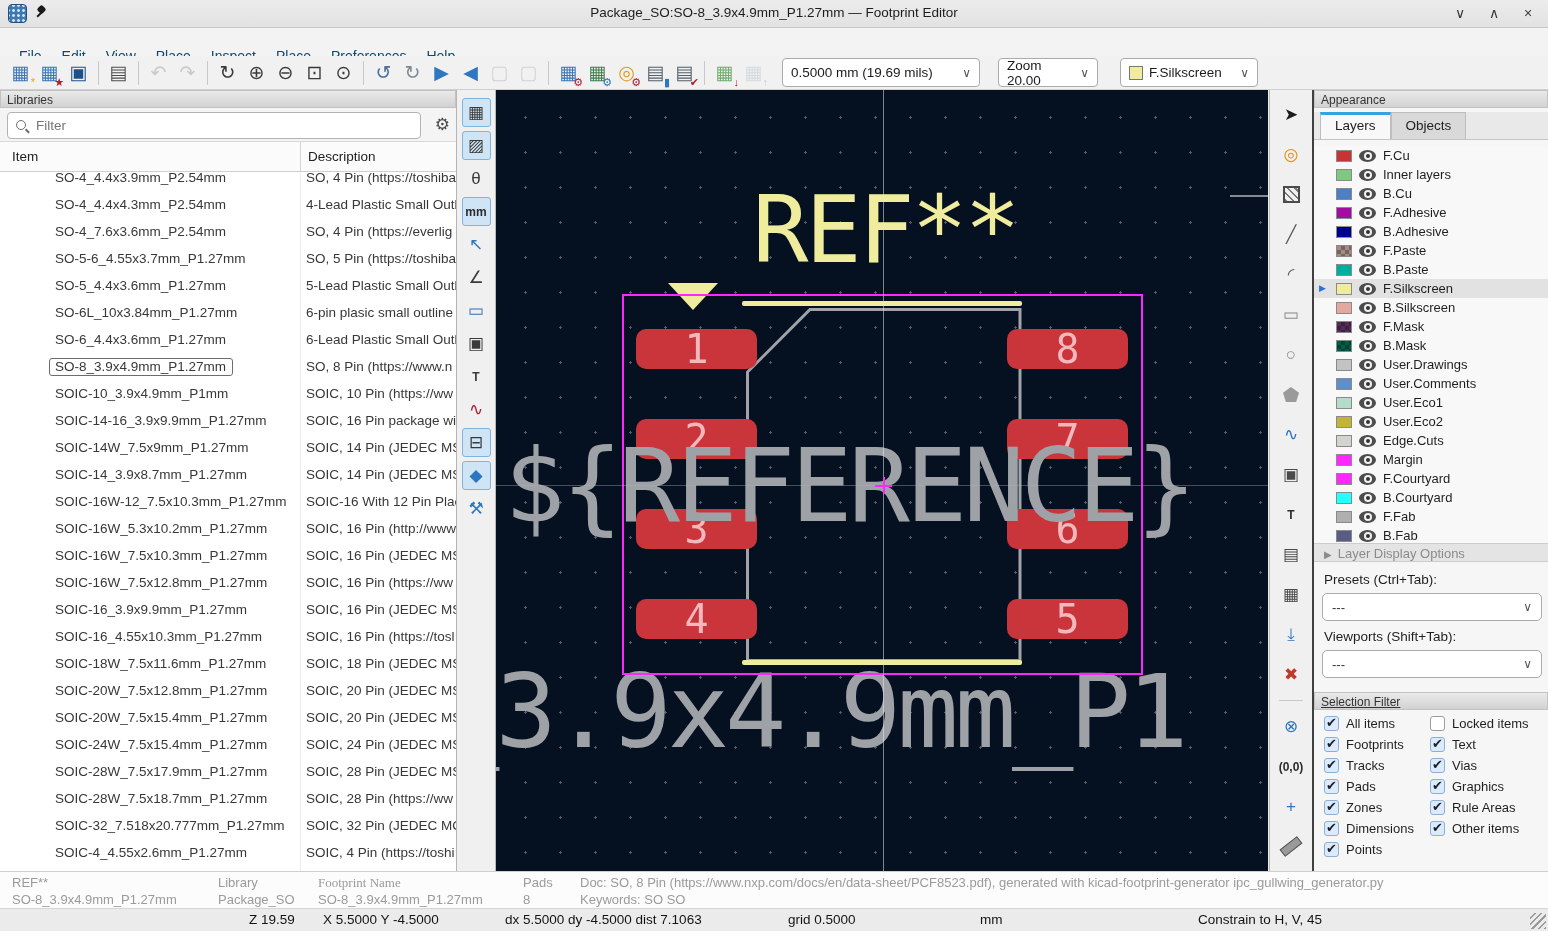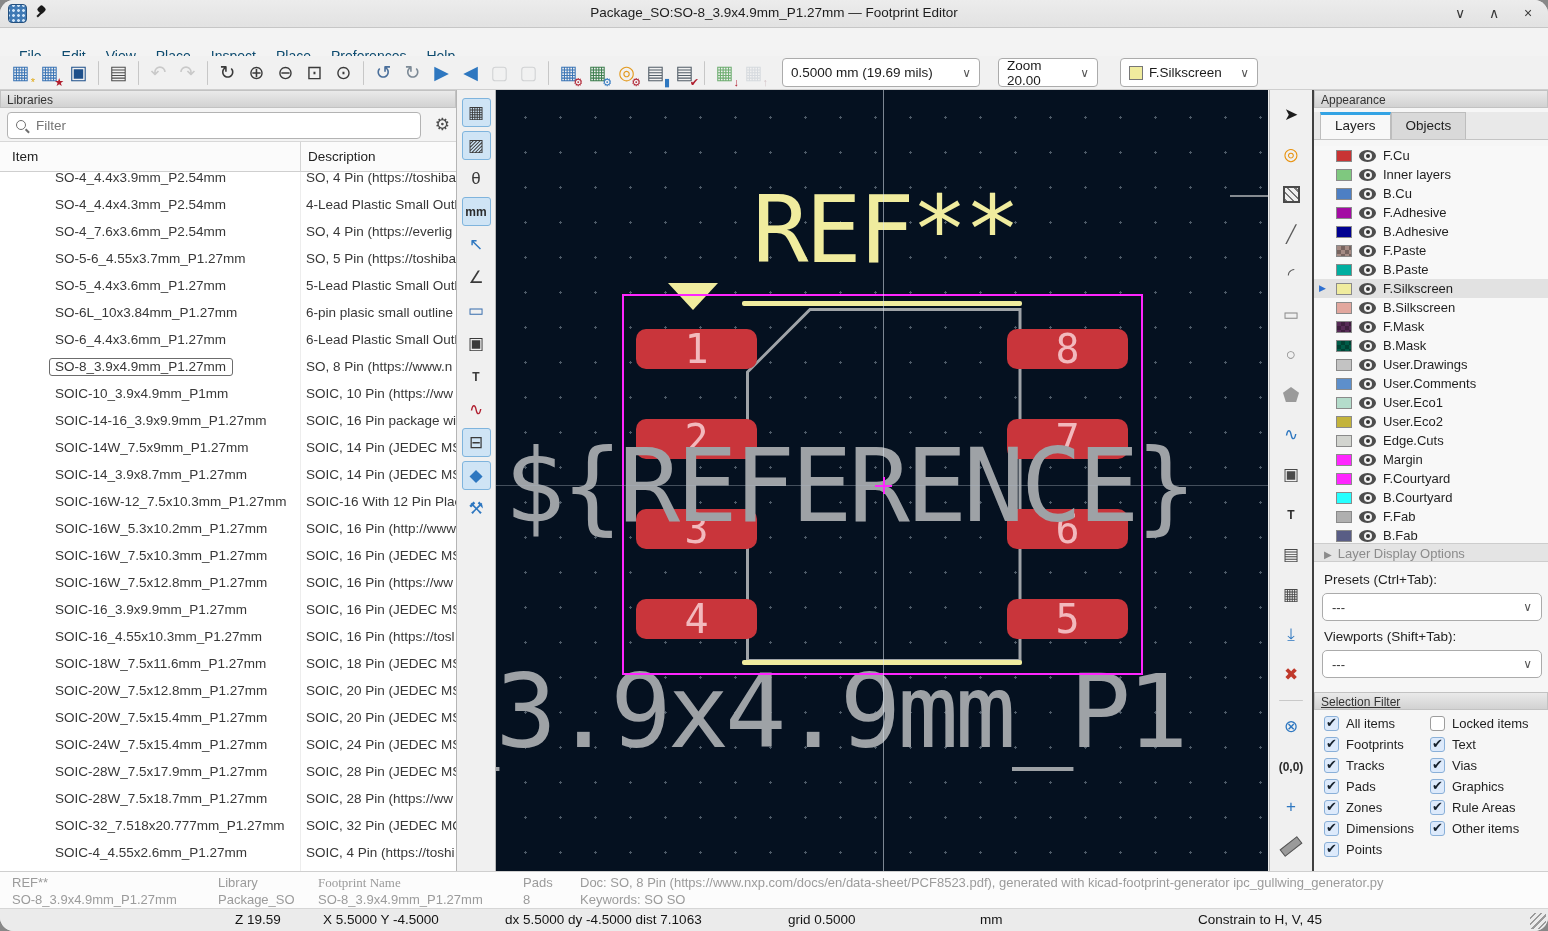--- a/index.html
+++ b/index.html
@@ -1,19 +1,19 @@
 <!DOCTYPE html>
 <html style="--bg: #051120; --griddot: #4e5b68; --pad: #c9353b; --padtext: #f2b9bd; --silk: #f0ec9e; --courtyard: #ff26ff; --fab: #a0a4a8; --fabtext: #9ea2a6;"><head>
 <meta charset="utf-8">
 <style>
   * { margin:0; padding:0; box-sizing:border-box; }
   html,body { background:#888; }
   #app {
     position:relative; width:1548px; height:931px; overflow:hidden;
-    font-family:"Liberation Sans", sans-serif; background:#f1f1f1; color:#222;border-radius:14px;
+    font-family:"Liberation Sans", sans-serif; background:#f1f1f1; color:#222;
   }
   
   .titlebar { position:absolute; left:0; top:0; width:100%; height:28px;
     background:linear-gradient(#ececec,#e2e2e2); border-bottom:1px solid #c6c6c6; }
   .titlebar .title { position:absolute; left:0; right:0; top:5px; text-align:center;
     font-size:13.5px; color:#1d1d1d; }
   .app-icon { position:absolute; left:8px; top:4px; width:19px; height:19px; border-radius:4px;
     background:#3f79b4; border:1px solid #24507e;
     background-image:radial-gradient(circle,#cfe3f5 1.3px,transparent 1.5px);
     background-size:5px 5px; background-position:2px 3px; }
@@ -934,21 +934,21 @@
     <span class="si" style="left:218px;top:20px;">Package_SO</span>
     <span class="si" style="left:318px;top:3px;font-family:Liberation Serif, serif;">Footprint Name</span>
     <span class="si" style="left:318px;top:20px;">SO-8_3.9x4.9mm_P1.27mm</span>
     <span class="si" style="left:523px;top:3px;">Pads</span>
     <span class="si" style="left:523px;top:20px;">8</span>
     <span class="si" style="left:580px;top:3px;">Doc: SO, 8 Pin (https://www.nxp.com/docs/en/data-sheet/PCF8523.pdf), generated with kicad-footprint-generator ipc_gullwing_generator.py</span>
     <span class="si" style="left:580px;top:20px;">Keywords: SO SO</span>
   </div>
 
   <div class="status-bar">
-    <span class="sb" style="left:235px;">Z 19.59</span>
+    <span class="sb" style="left:249px;">Z 19.59</span>
     <span class="sb" style="left:323px;">X 5.5000  Y -4.5000</span>
     <span class="sb" style="left:505px;">dx 5.5000  dy -4.5000  dist 7.1063</span>
     <span class="sb" style="left:788px;">grid 0.5000</span>
     <span class="sb" style="left:980px;">mm</span>
     <span class="sb" style="left:1198px;">Constrain to H, V, 45</span>
     <span class="grip"></span>
   </div>
 
 </div>
 

